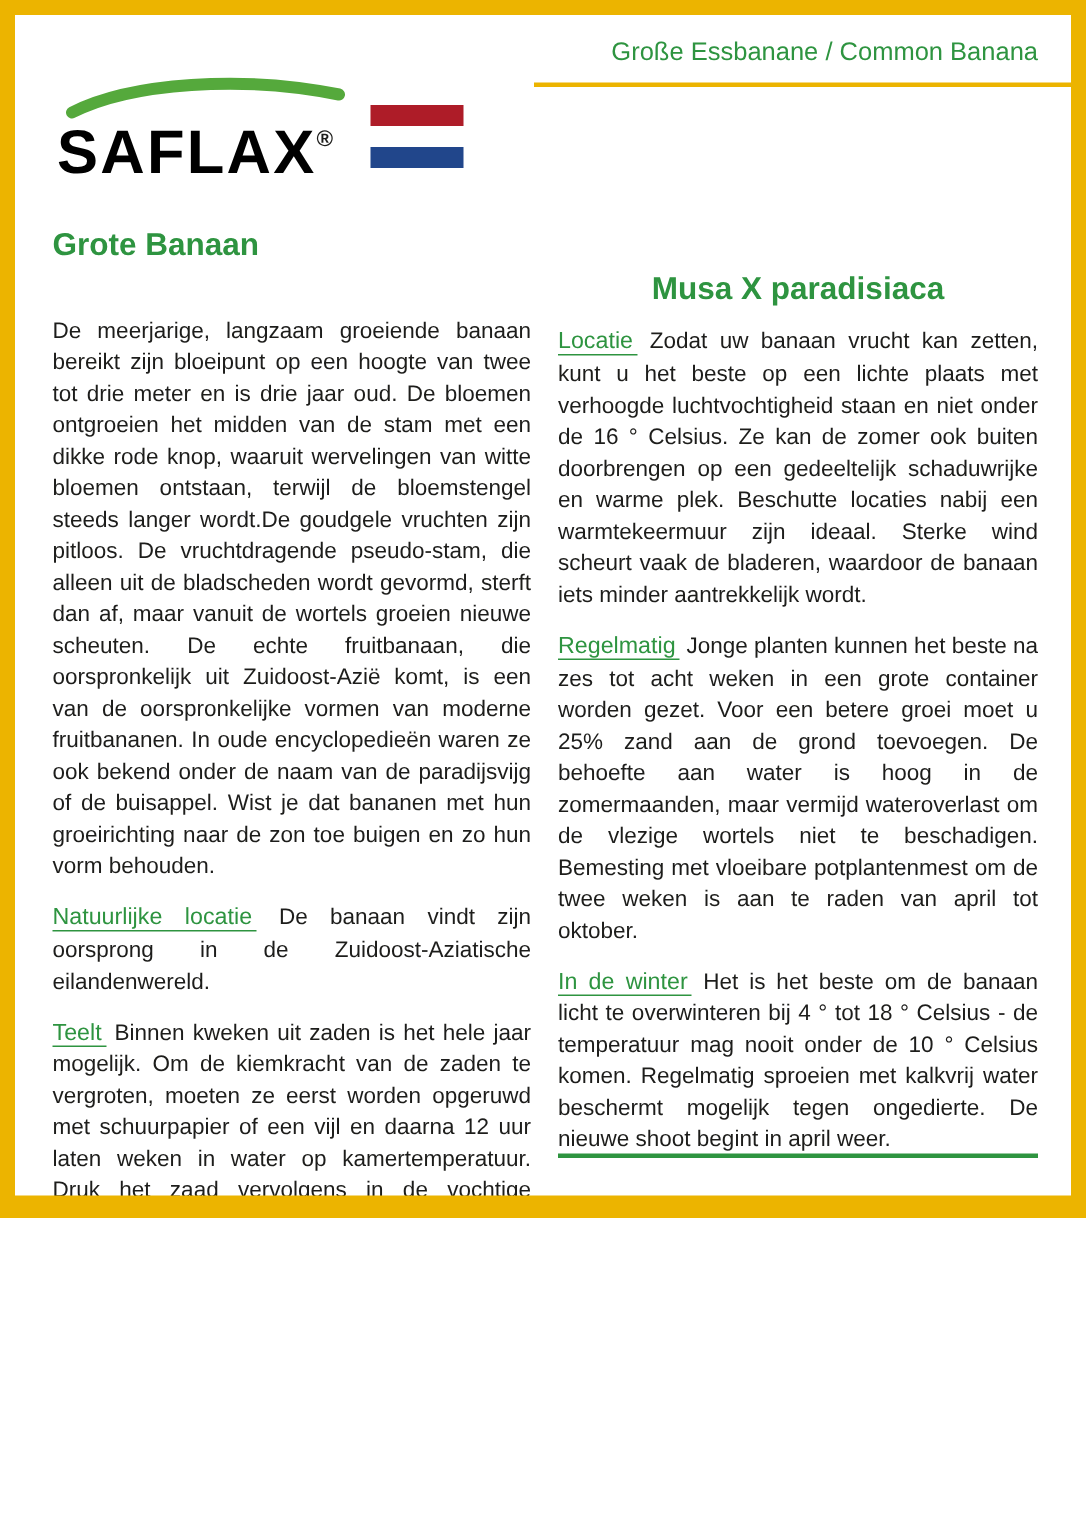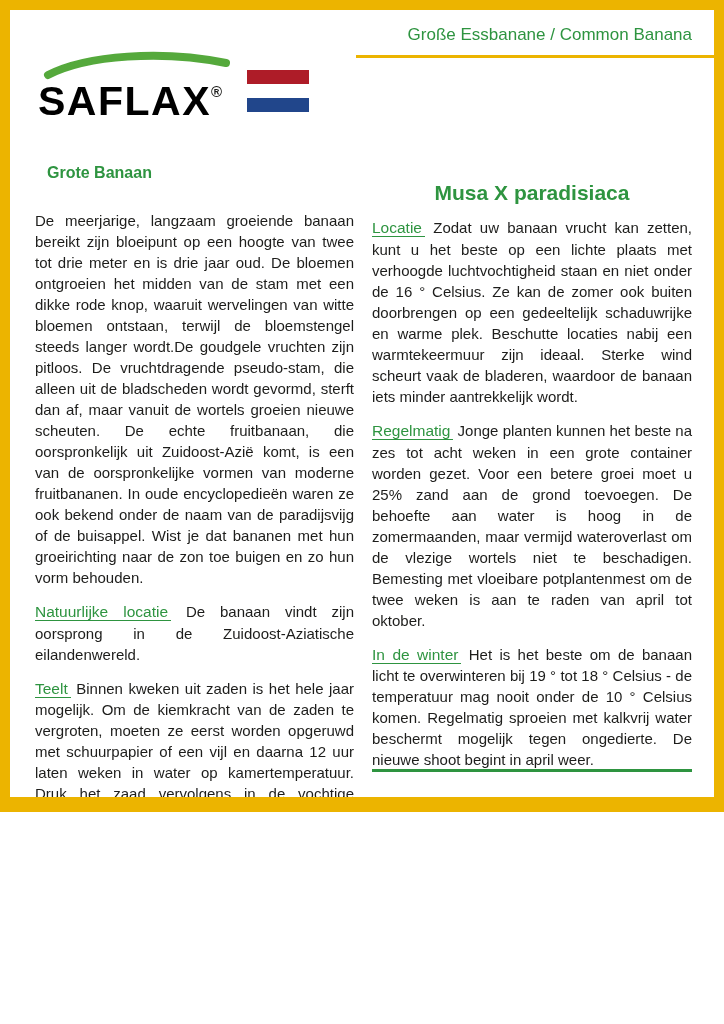--- a/index.html
+++ b/index.html
@@ -25,21 +25,21 @@
   .brand{font-weight:800;color:#000;letter-spacing:1.5px;font-family:"Liberation Sans",sans-serif;}
   .logo-top .brand{font-size:41px;line-height:1;}
   .reg{font-size:15px;font-weight:700;vertical-align:18px;letter-spacing:0;}
 
   .flag{position:absolute;left:247px;top:70px;width:62px;height:42px;display:flex;flex-direction:column;}
   .flag .stripe{flex:1;}
   .flag .red{background:var(--flag-red);}
   .flag .white{background:var(--flag-white);}
   .flag .blue{background:var(--flag-blue);}
 
-  .title{position:absolute;left:35px;top:152px;margin:12px;font-size:16px;font-weight:700;color:var(--accent-green);}
+  .title{position:absolute;left:35px;top:152px;margin:0;font-size:21px;font-weight:700;color:var(--accent-green);}
 
   .col{position:absolute;font-size:15px;line-height:1.4;text-align:justify;}
   .col-left{left:35px;top:210px;width:319px;}
   .col-right{left:372px;top:178px;width:320px;}
   .body{margin:0 0 13px;}
   .sec-head{color:var(--accent-green);font-weight:400;font-size:15.5px;
             border-bottom:1.5px solid var(--accent-green);padding-right:3px;}
   .latin{margin:0 0 10px;font-size:21px;font-weight:700;color:var(--accent-green);text-align:center;}
 
   .rule-green{position:absolute;left:372px;top:769px;width:320px;height:2.5px;background:var(--accent-green);}
@@ -103,21 +103,21 @@
     <p class="body">
       <span class="sec-head">Locatie</span>
       <span>Zodat uw banaan vrucht kan zetten, kunt u het beste op een lichte plaats met verhoogde luchtvochtigheid staan en niet onder de 16 ° Celsius. Ze kan de zomer ook buiten doorbrengen op een gedeeltelijk schaduwrijke en warme plek. Beschutte locaties nabij een warmtekeermuur zijn ideaal. Sterke wind scheurt vaak de bladeren, waardoor de banaan iets minder aantrekkelijk wordt.</span>
     </p>
     <p class="body">
       <span class="sec-head">Regelmatig</span>
       <span>Jonge planten kunnen het beste na zes tot acht weken in een grote container worden gezet. Voor een betere groei moet u 25% zand aan de grond toevoegen. De behoefte aan water is hoog in de zomermaanden, maar vermijd wateroverlast om de vlezige wortels niet te beschadigen. Bemesting met vloeibare potplantenmest om de twee weken is aan te raden van april tot oktober.</span>
     </p>
     <p class="body">
       <span class="sec-head">In de winter</span>
-      <span>Het is het beste om de banaan licht te overwinteren bij 19 ° tot 18 ° Celsius - de temperatuur mag nooit onder de 10 ° Celsius komen. Regelmatig sproeien met kalkvrij water beschermt mogelijk tegen ongedierte. De nieuwe shoot begint in april weer.</span>
+      <span>Het is het beste om de banaan licht te overwinteren bij 4 ° tot 18 ° Celsius - de temperatuur mag nooit onder de 10 ° Celsius komen. Regelmatig sproeien met kalkvrij water beschermt mogelijk tegen ongedierte. De nieuwe shoot begint in april weer.</span>
     </p>
   </div>
 
   <div class="rule-green"></div>
 
   <div class="details">
     <div class="drow">
       <span class="dlabel">DMH</span><span class="dvalue">2 jaars</span>
     </div>
   </div>

